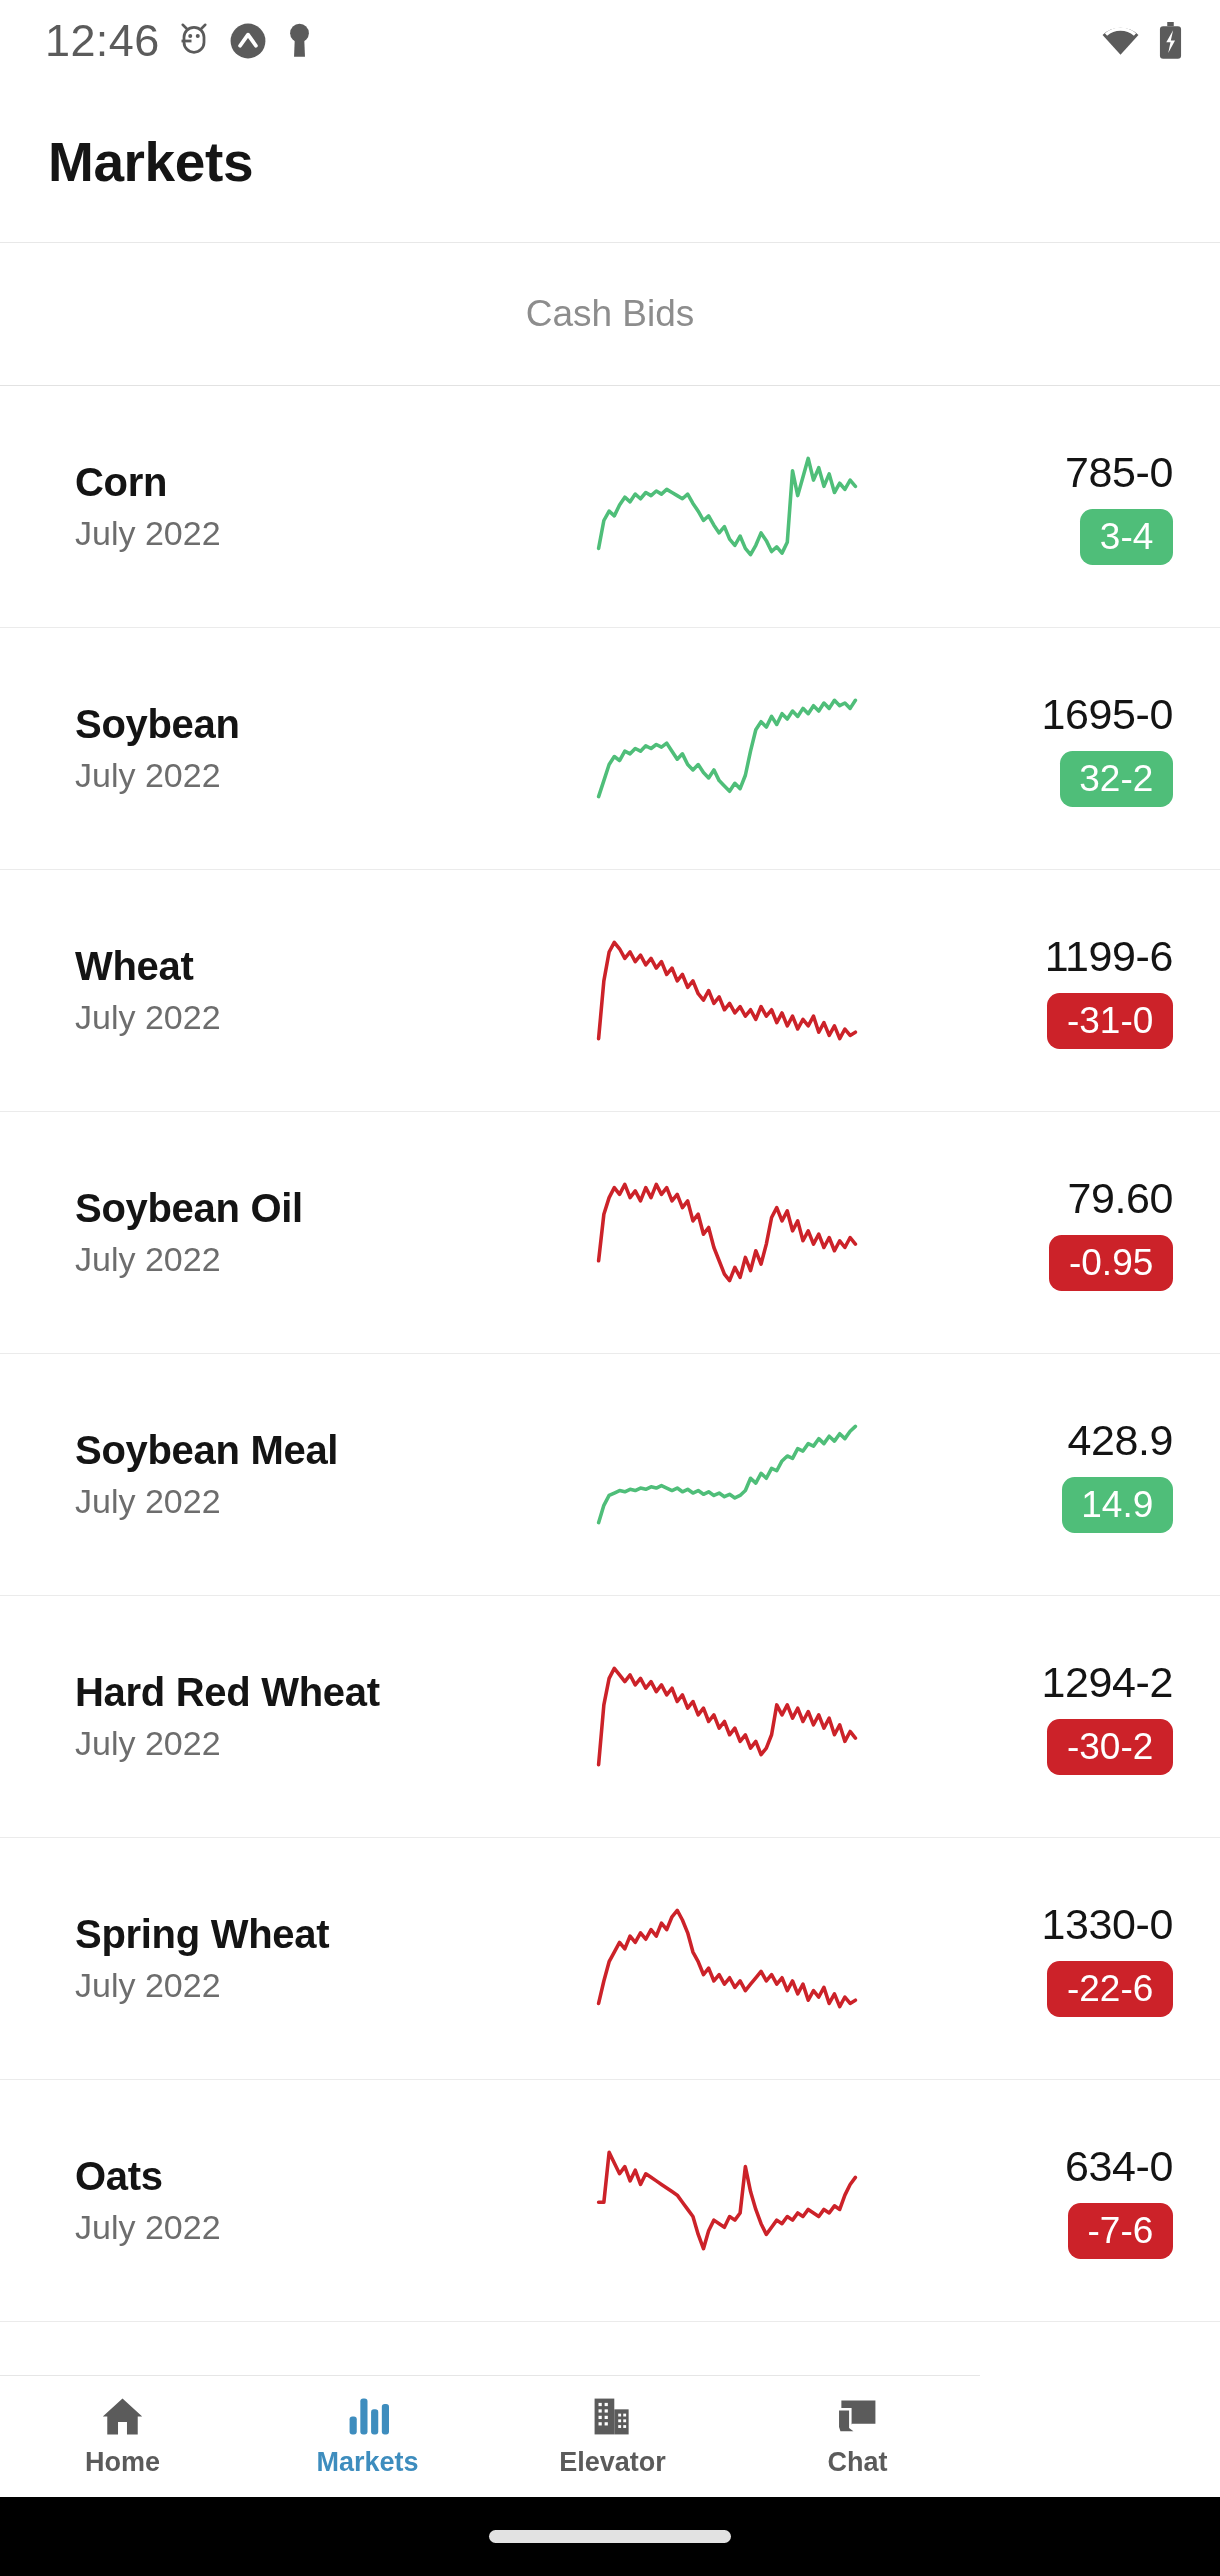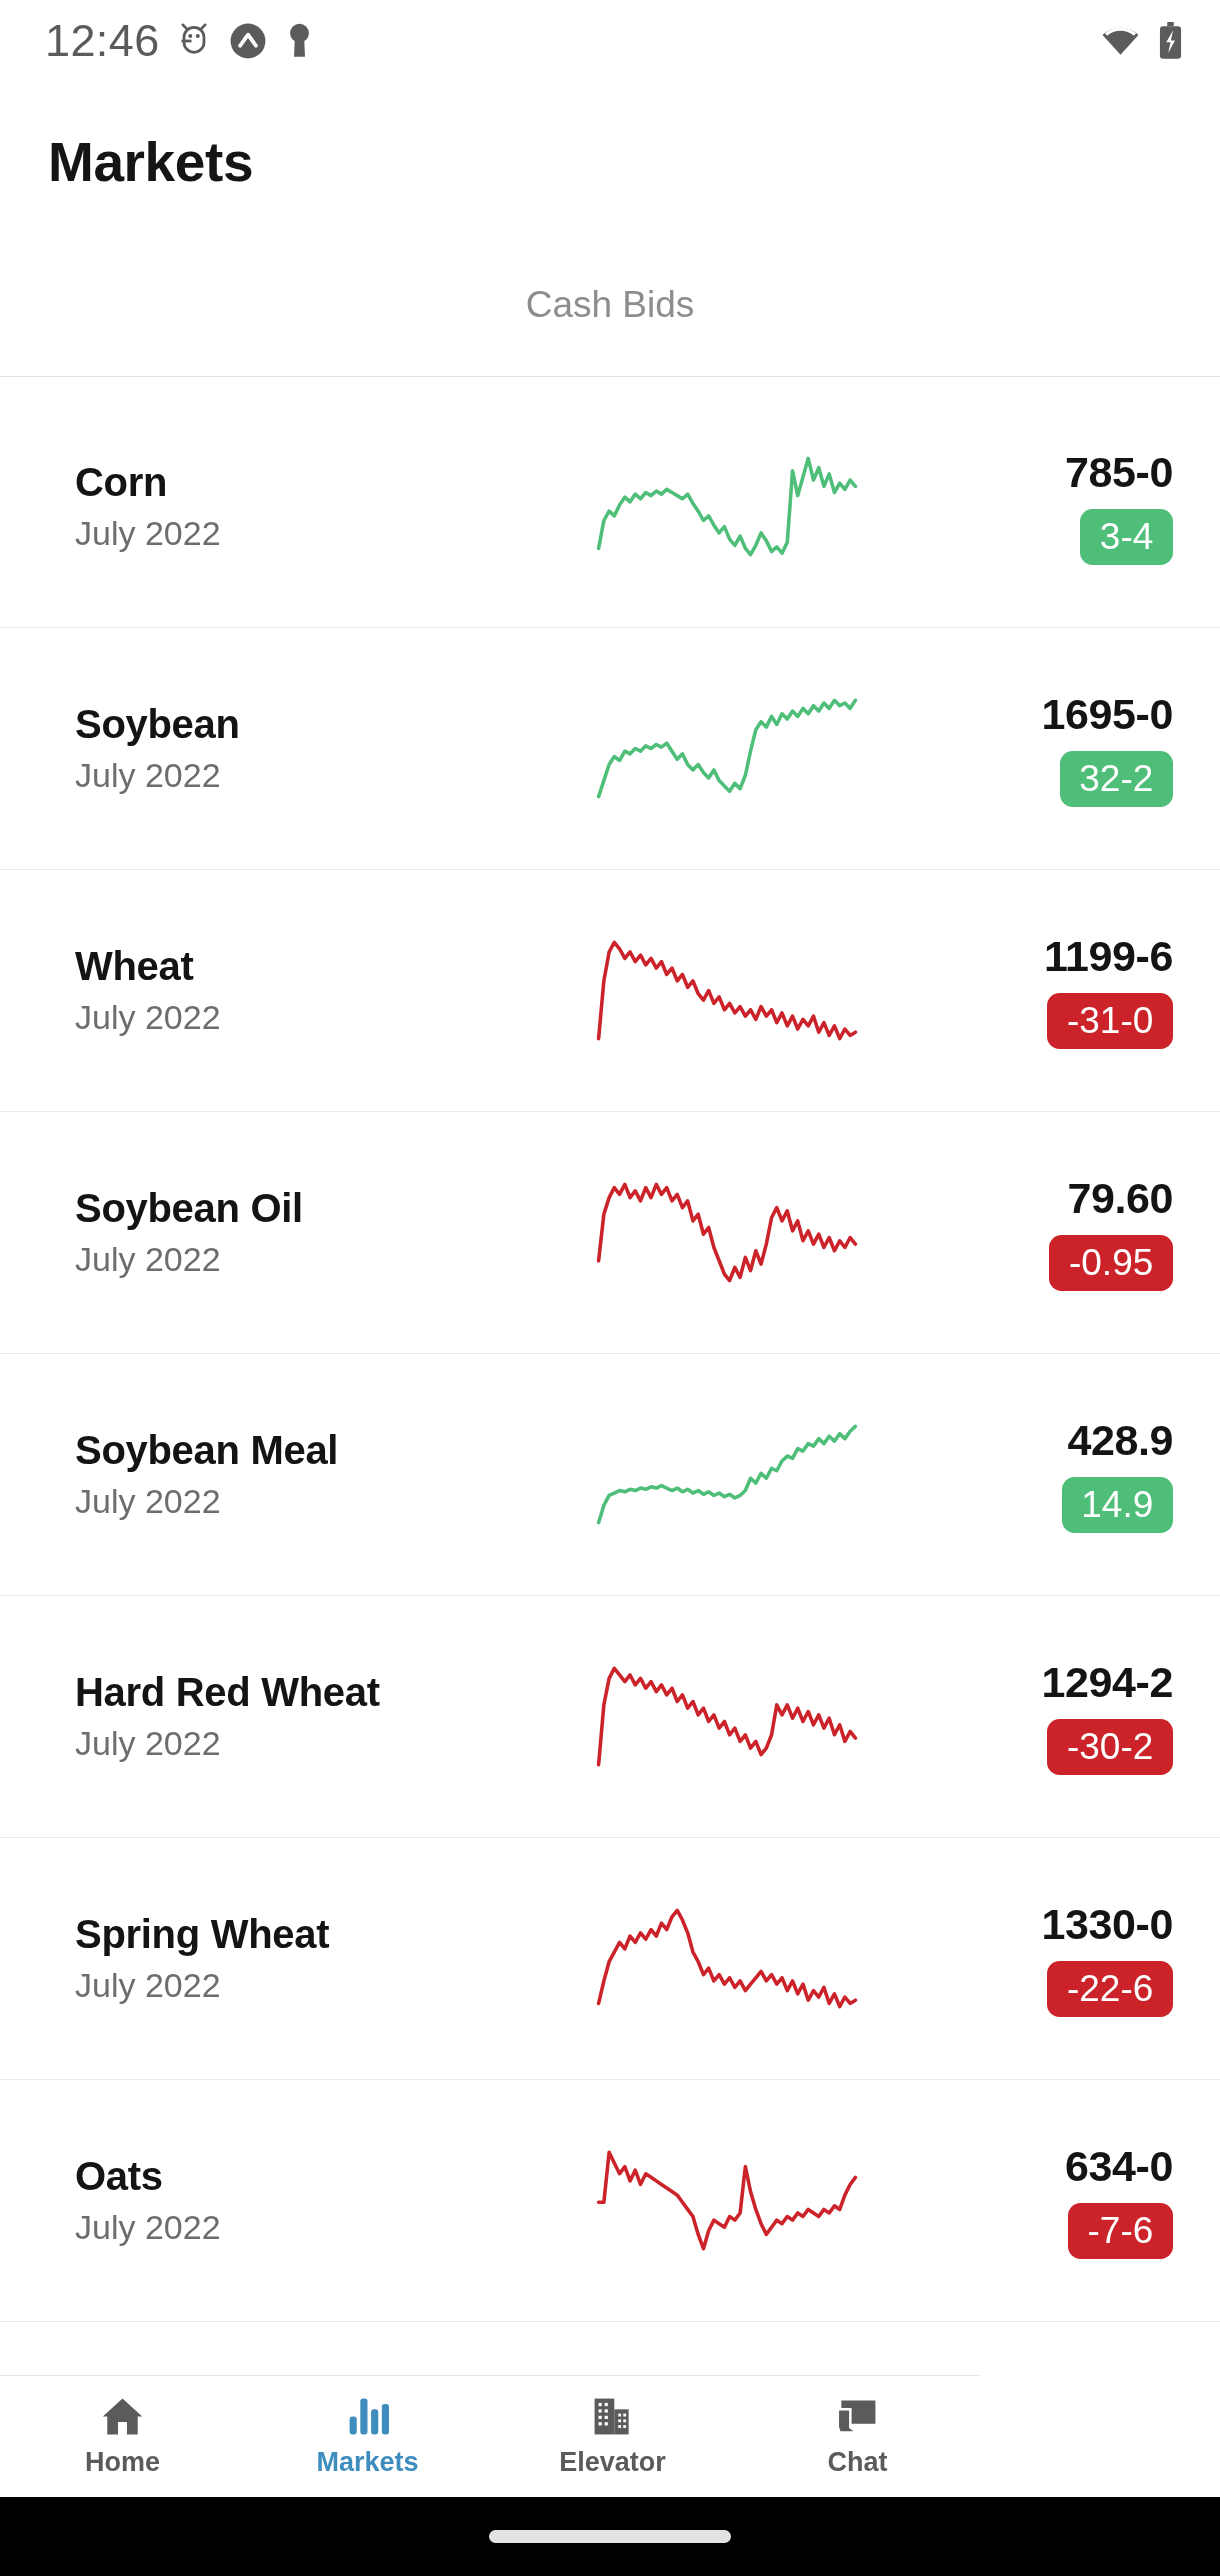--- a/index.html
+++ b/index.html
@@ -26,21 +26,21 @@
   .titlebar {
     position: absolute; top: 82px; left: 0; width: 1220px; height: 161px;
     display: flex; align-items: center; padding-left: 48px;
     background: #fff;
     border-bottom: 0.9px solid #e8e8e8;
   }
   .title { font-size: 55px; font-weight: 700; color: #151515; letter-spacing: -0.4px; }
 
   
   .tabbar {
-    position: absolute; top: 234px; left: 0; width: 1220px; height: 143px;
+    position: absolute; top: 243px; left: 0; width: 1220px; height: 143px;
     display: flex; background: #fff;
     border-bottom: 0.9px solid #e2e2e2;
   }
   .tab {
     flex: 1; display: flex; align-items: center; justify-content: center;
     position: relative; font-size: 37px;
   }
   .tab.inactive { color: #8d8d8d; font-weight: 400; }
   .tab.active { color: #141414; font-weight: 700; }
   .tab.active::after {
@@ -66,21 +66,21 @@
   .commodity { font-size: 40px; font-weight: 700; color: #141414; letter-spacing: -0.3px; }
   .contract  { font-size: 34px; font-weight: 400; color: #6d6d6d; }
 
   .row-spark { flex: 1; display: flex; align-items: center; justify-content: center; }
   .row-spark svg { display: block; }
 
   .row-quote {
     width: 268px; padding-right: 47px;
     display: flex; flex-direction: column; align-items: flex-end; gap: 12.5px;
   }
-  .price { font-size: 43px; font-weight: 700; color: #141414; letter-spacing: -0.4px; }
+  .price { font-size: 43px; font-weight: 400; color: #141414; letter-spacing: -0.4px; }
   .badge {
     min-width: 89px; padding: 7.2px 19.7px; border-radius: 12.5px;
     font-size: 37px; color: #ffffff; text-align: center; font-weight: 400;
   }
   .badge.up   { background: #4fbe79; }
   .badge.down { background: #cc2229; }
 
   
   .bottomnav {
     position: absolute; left: 0; bottom: 79px; width: 980px; height: 122px;

